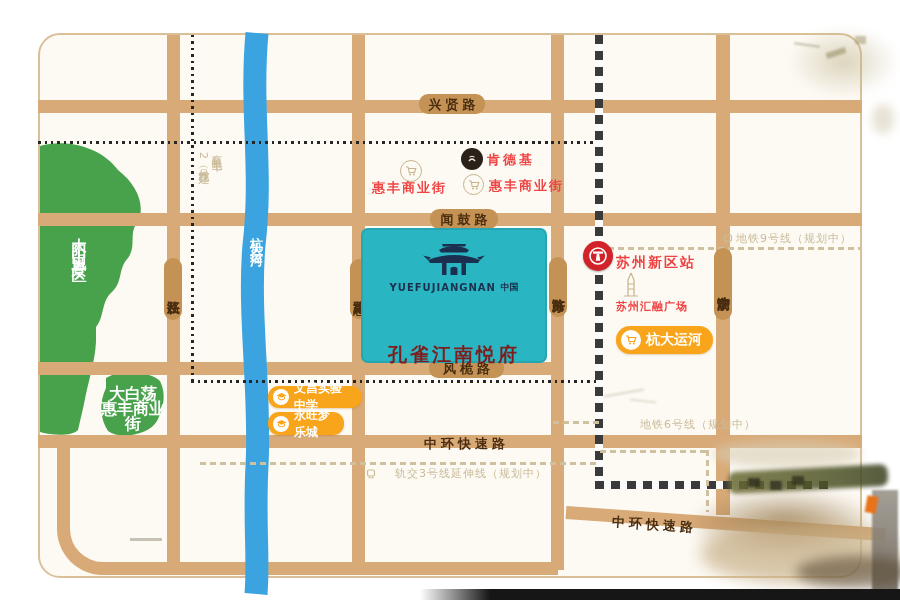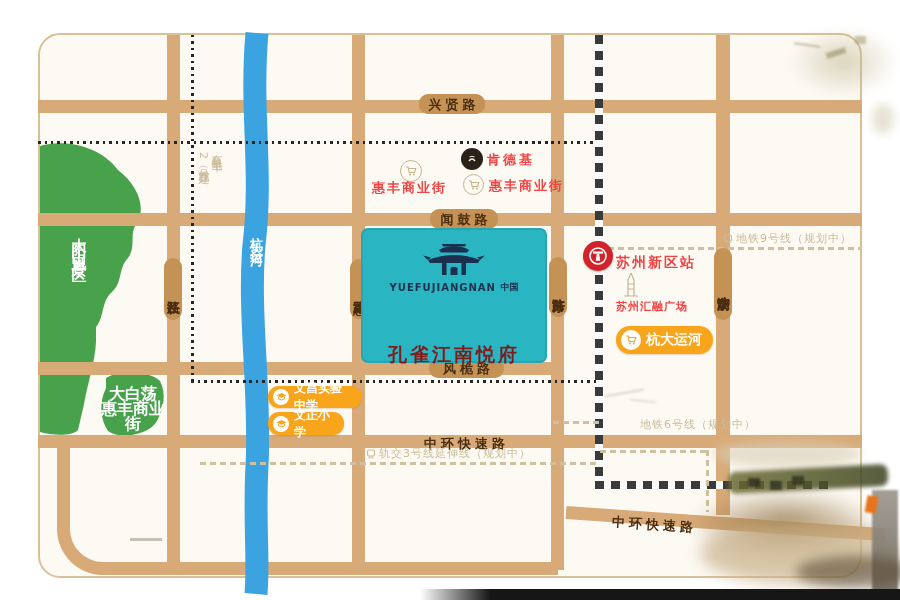--- a/index.html
+++ b/index.html
@@ -129,21 +129,21 @@
 
   <div class="abs mtext" style="left:723px;top:231px;display:flex;align-items:center;gap:3px;">
     <svg width="10" height="10" viewBox="0 0 10 10">
         <rect x="1.5" y="1" width="7" height="6" rx="1.5" fill="none" stroke="#cabb99" stroke-width="1.2"></rect>
         <circle cx="3.5" cy="8.6" r="1" fill="#cabb99"></circle>
         <circle cx="6.5" cy="8.6" r="1" fill="#cabb99"></circle>
       </svg>
     <span>地铁9号线（规划中）</span>
   </div>
   <div class="abs mtext" style="left:640px;top:417px;"><span>地铁6号线（规划中）</span></div>
-  <div class="abs mtext" style="left:366px;top:446px;display:flex;align-items:center;gap:3px;">
+  <div class="abs mtext" style="left:366px;top:466px;display:flex;align-items:center;gap:19px;">
     <svg width="10" height="10" viewBox="0 0 10 10">
         <rect x="1.5" y="1" width="7" height="6" rx="1.5" fill="none" stroke="#cabb99" stroke-width="1.2"></rect>
         <circle cx="3.5" cy="8.6" r="1" fill="#cabb99"></circle>
         <circle cx="6.5" cy="8.6" r="1" fill="#cabb99"></circle>
       </svg>
     <span>轨交3号线延伸线（规划中）</span>
   </div>
 
   <div class="abs project" style="left:361px;top:228px;width:186px;height:135px;">
     <svg class="abs" style="left:61px;top:13px;" width="64" height="36" viewBox="0 0 64 36">
@@ -227,21 +227,21 @@
     <span>文昌实验中学</span>
   </div>
 
   <div class="abs obadge" style="left:268px;top:412px;width:76px;height:23px;font-size:12px;border-radius:11px;">
     <span class="ocirc" style="width:16px;height:16px;">
       <svg width="11" height="10" viewBox="0 0 11 10">
           <path d="M5.5,1 L10.5,3.4 L5.5,5.8 L0.5,3.4 Z" fill="#f9a51b"></path>
           <path d="M2.6,4.8 V7 Q5.5,8.8 8.4,7 V4.8" fill="none" stroke="#f9a51b" stroke-width="1"></path>
         </svg>
     </span>
-    <span>文正小学</span>
+    <span>永旺梦乐城</span>
   </div>
 
   <div class="abs blob" style="left:788px;top:26px;width:112px;height:72px;background:radial-gradient(ellipse,rgba(190,180,140,.55),rgba(190,180,140,0) 70%);"></div>
   <div class="abs speck" style="left:826px;top:50px;width:20px;height:6px;background:#9b8f6a;transform:rotate(-18deg);opacity:.6;"></div>
   <div class="abs speck" style="left:855px;top:36px;width:11px;height:8px;background:#a89a72;opacity:.55;"></div>
   <div class="abs speck" style="left:794px;top:44px;width:26px;height:2px;background:#8d8468;transform:rotate(8deg);opacity:.5;"></div>
   <div class="abs blob" style="left:872px;top:104px;width:22px;height:30px;background:#ddd6c2;opacity:.7;"></div>
 
   <div class="abs blob" style="left:712px;top:440px;width:150px;height:28px;background:#d8cdb4;opacity:.6;"></div>
   <div class="abs speck" style="left:728px;top:468px;width:160px;height:22px;background:linear-gradient(90deg,#6b6b35,#4c5226 70%,#3a4020);transform:rotate(-3deg);border-radius:8px;opacity:.85;filter:blur(2px);"></div>

